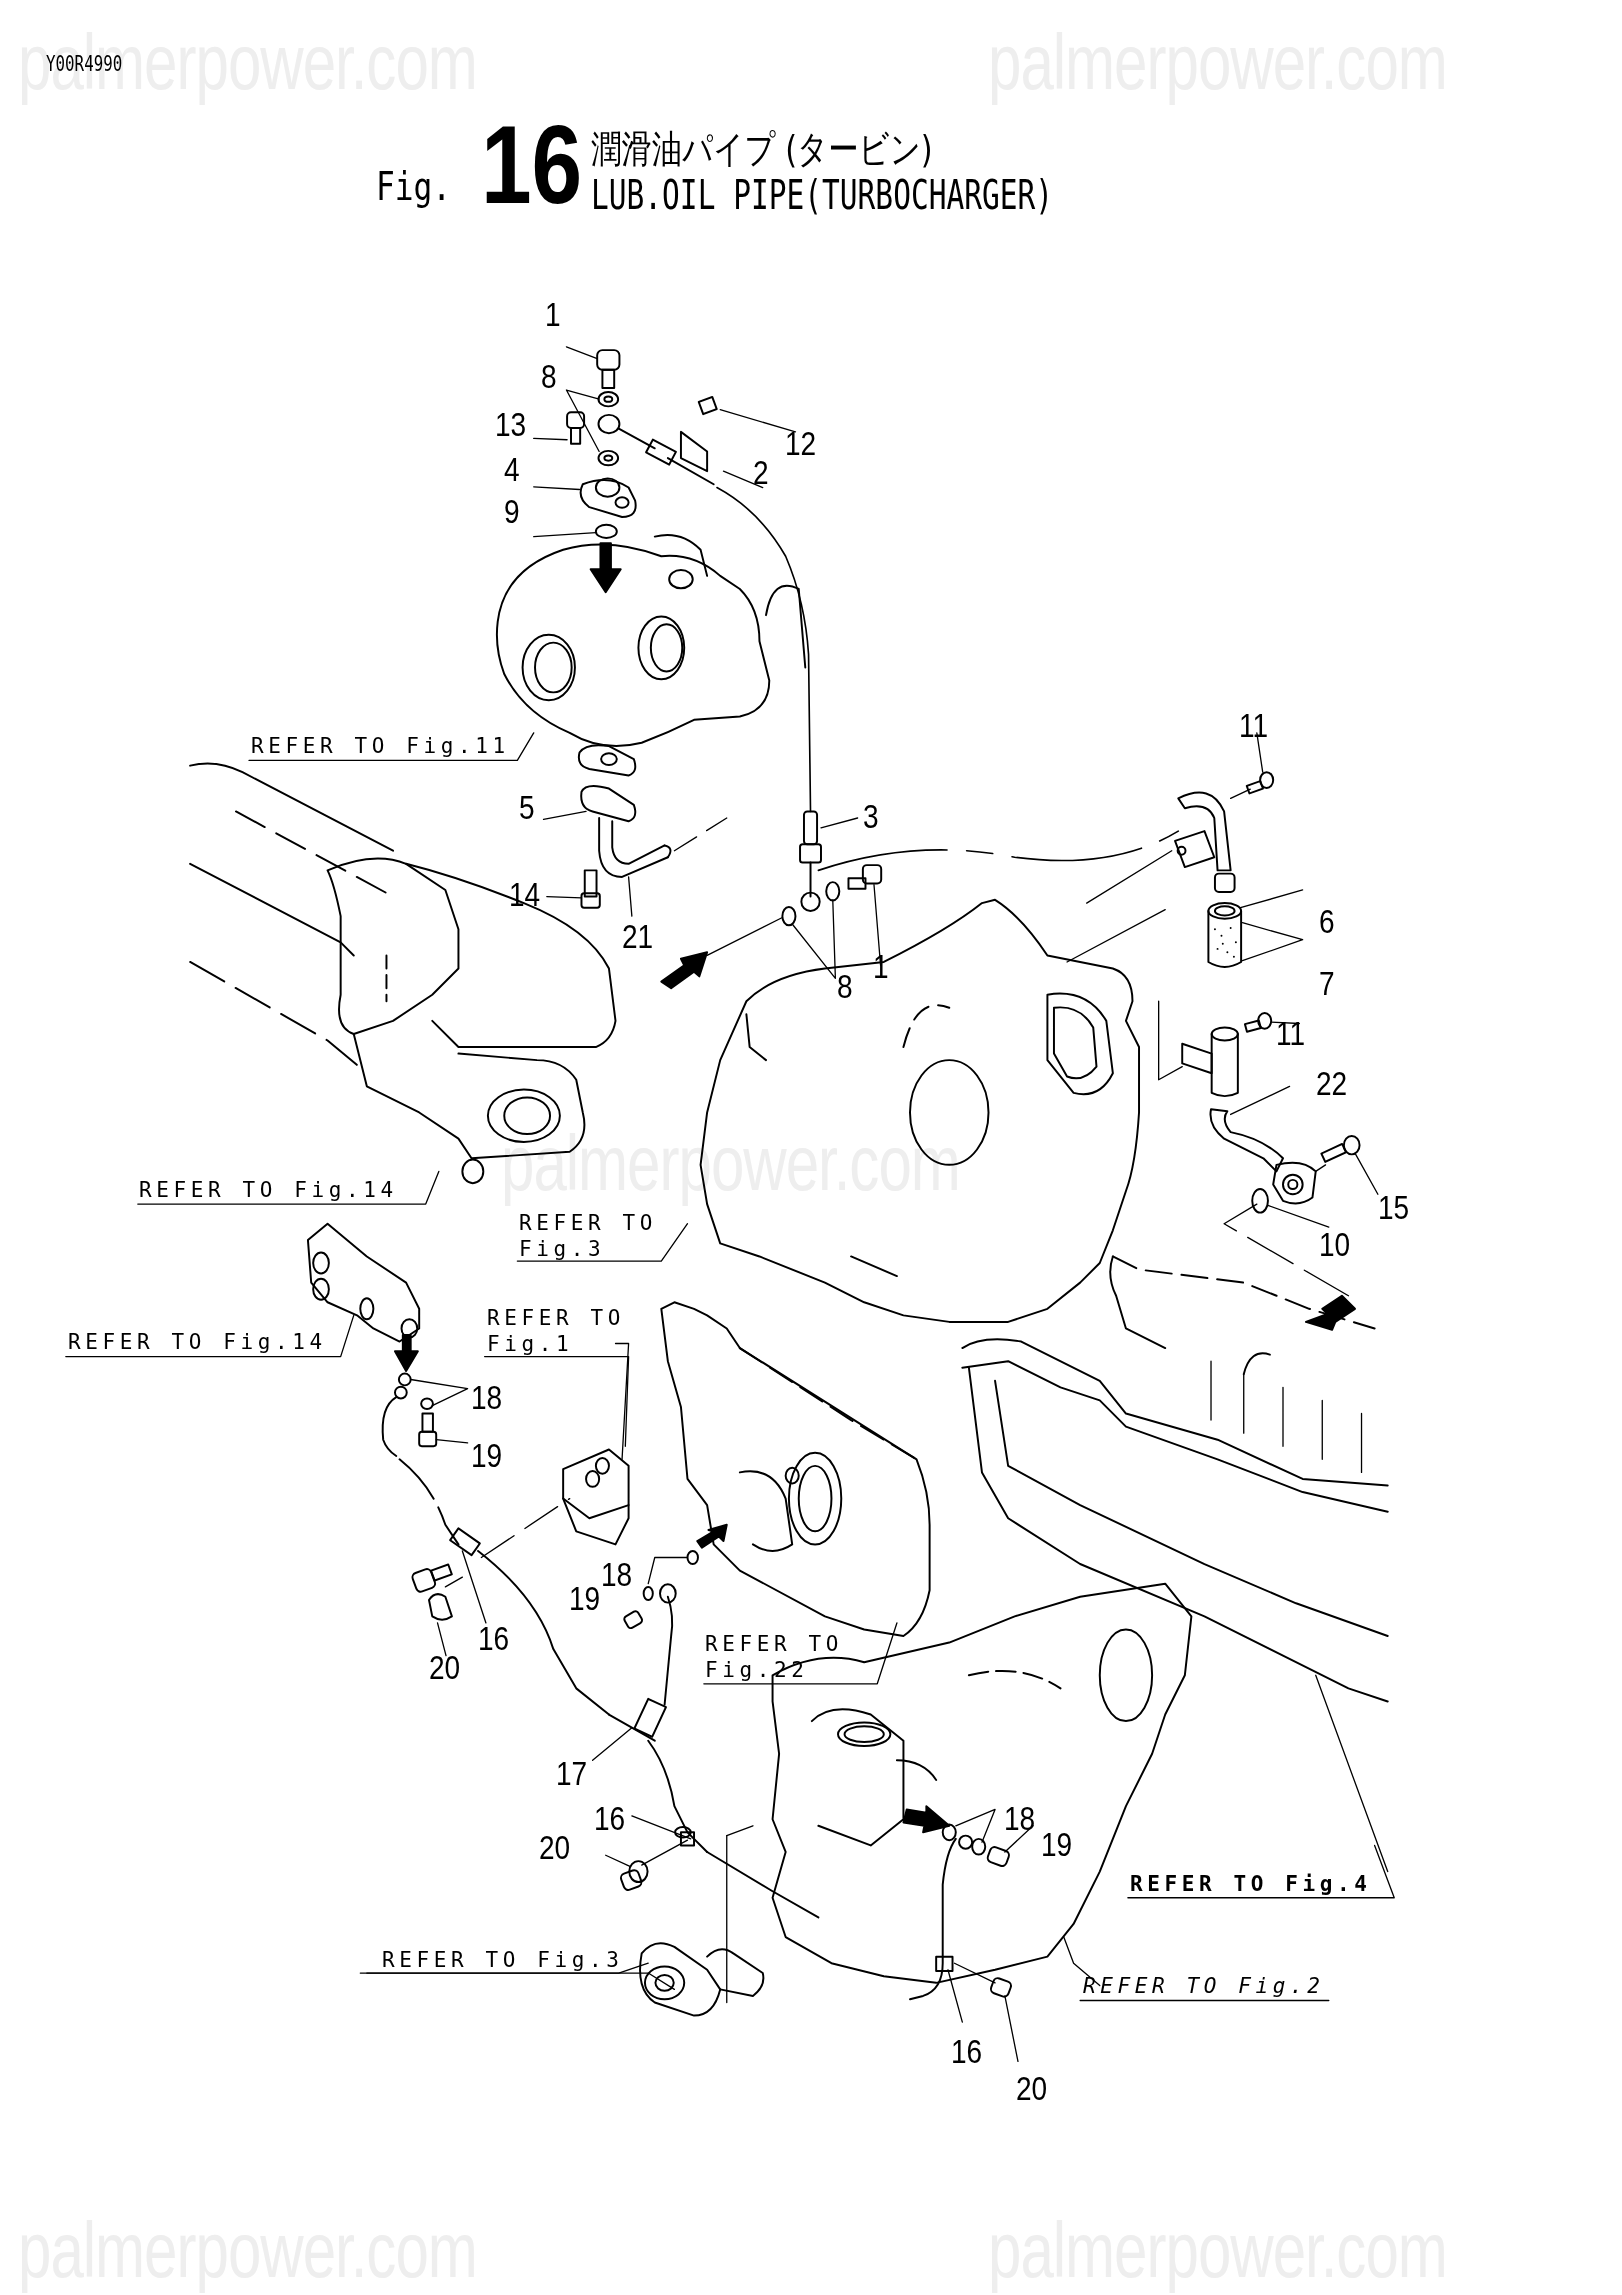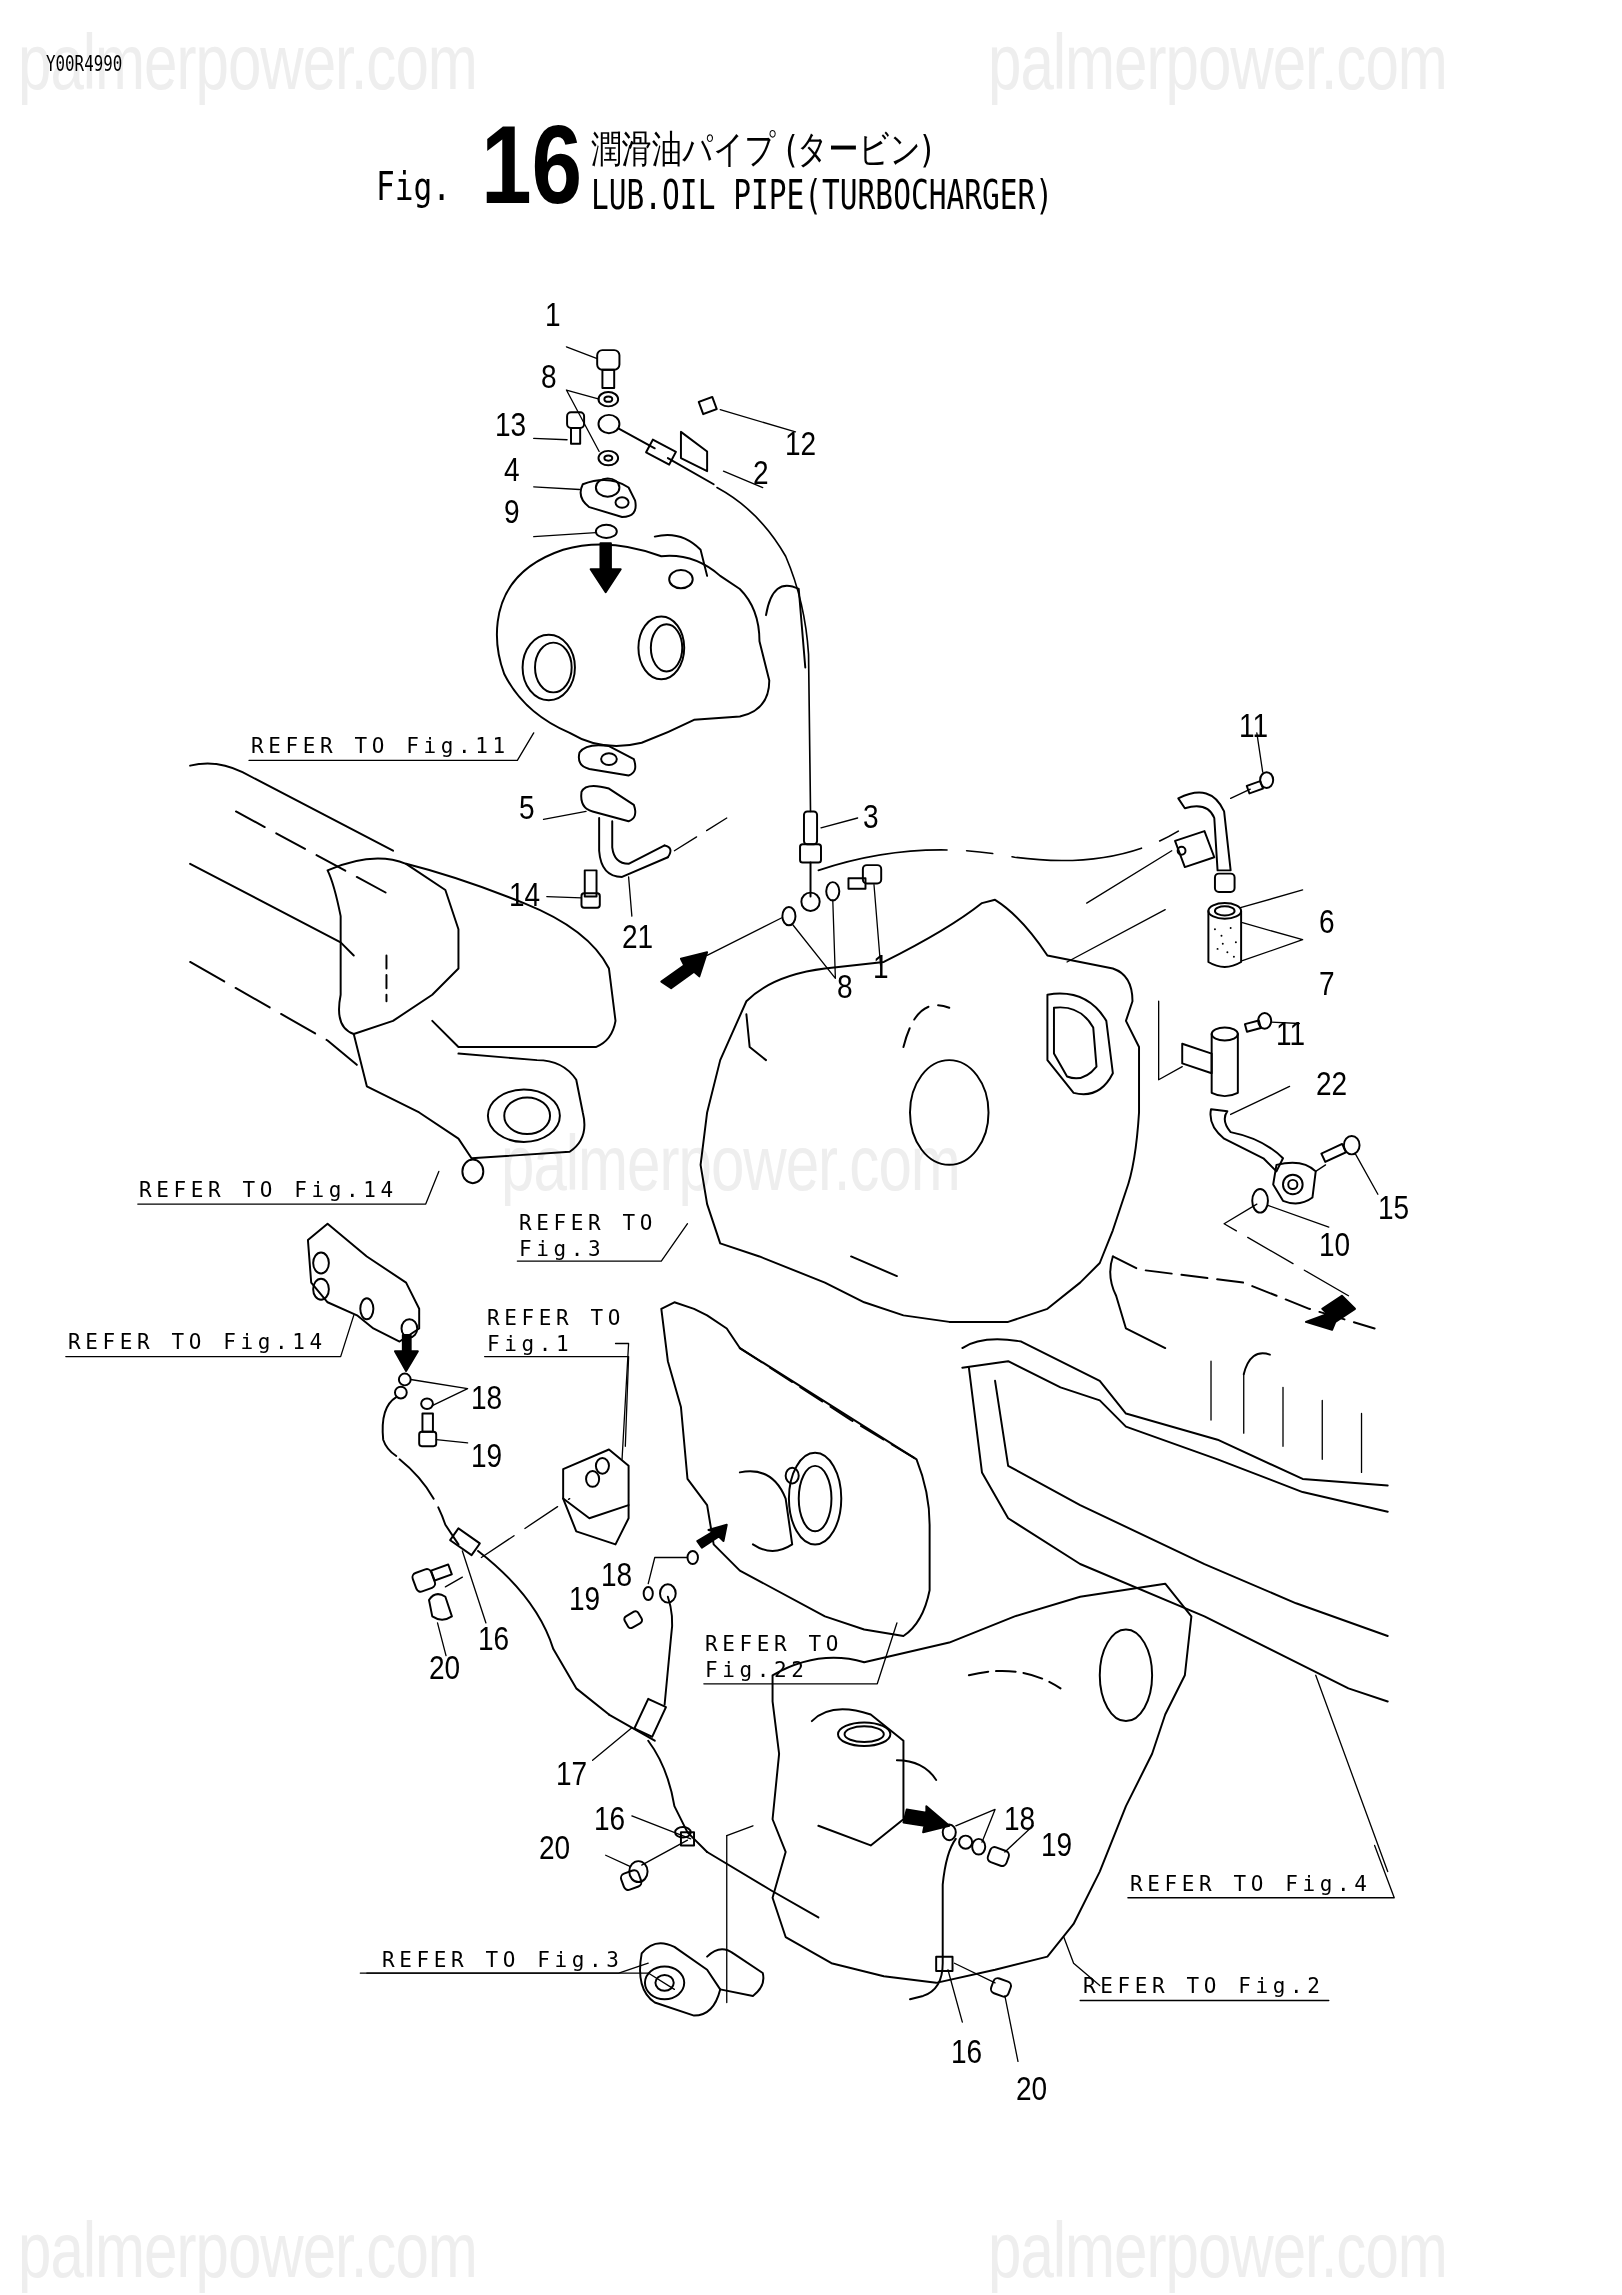--- a/index.html
+++ b/index.html
@@ -395,16 +395,16 @@
   </div>
 <div class="ref" style="left:487px; top:1305px;">
     <div>REFER TO</div>
     <div>Fig.1</div>
   </div>
 <div class="ref" style="left:68px; top:1329px;"><span>REFER TO Fig.14</span></div>
 <div class="ref" style="left:705px; top:1631px;">
     <div>REFER TO</div>
     <div>Fig.22</div>
   </div>
-<div class="ref" style="left:1130px; top:1871px;"><span>REFER TO Fig.4</span></div>
+<div class="ref" style="left:1130px; top:1871px;font-weight:bold;"><span>REFER TO Fig.4</span></div>
 <div class="ref" style="left:382px; top:1947px;"><span>REFER TO Fig.3</span></div>
-<div class="ref" style="left:1083px; top:1973px;"><span>REFER TO Fig.2</span></div>
+<div class="ref" style="left:1083px; top:1973px;font-style:italic;"><span>REFER TO Fig.2</span></div>
 
 
 </body></html>

